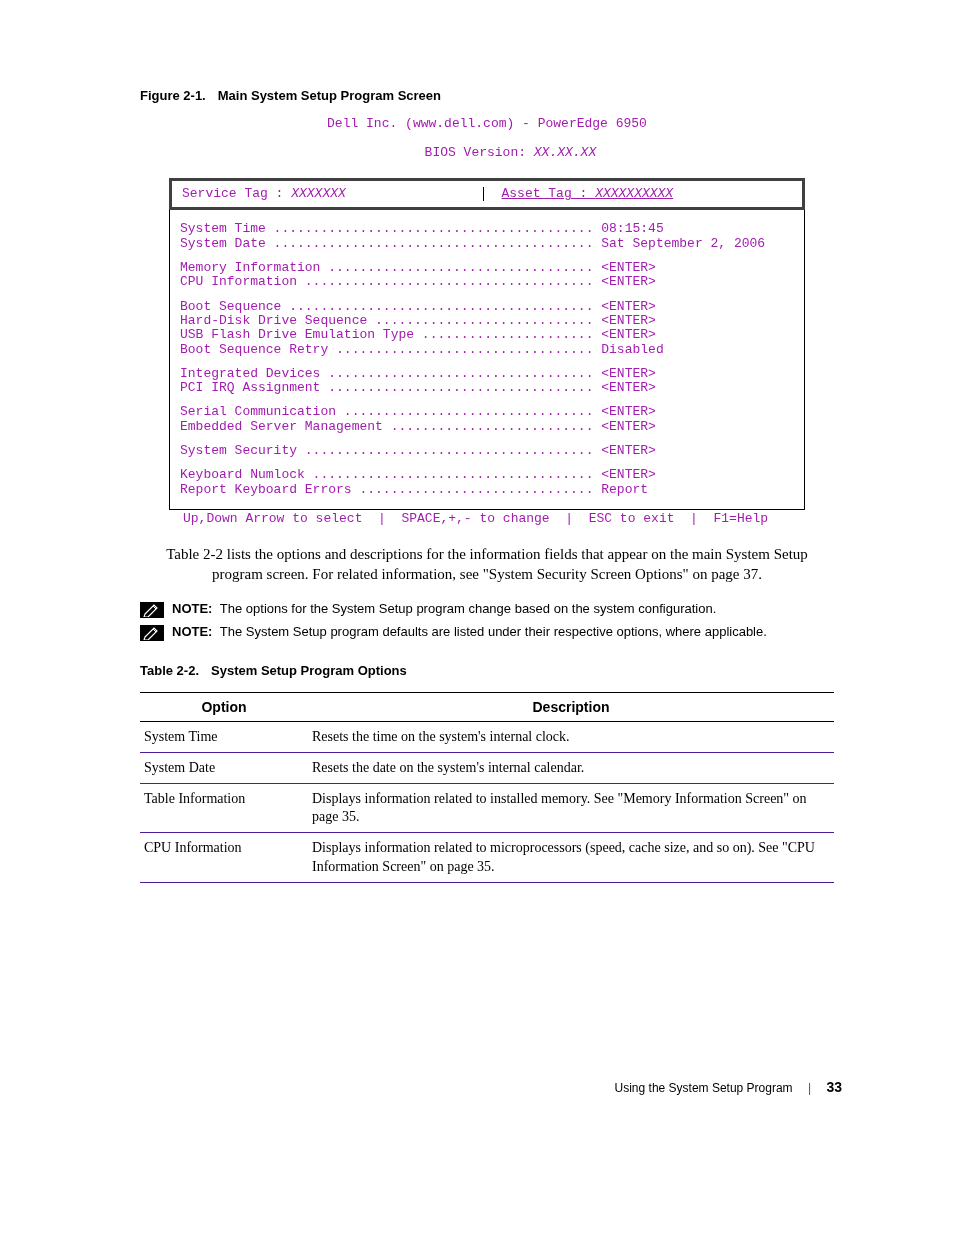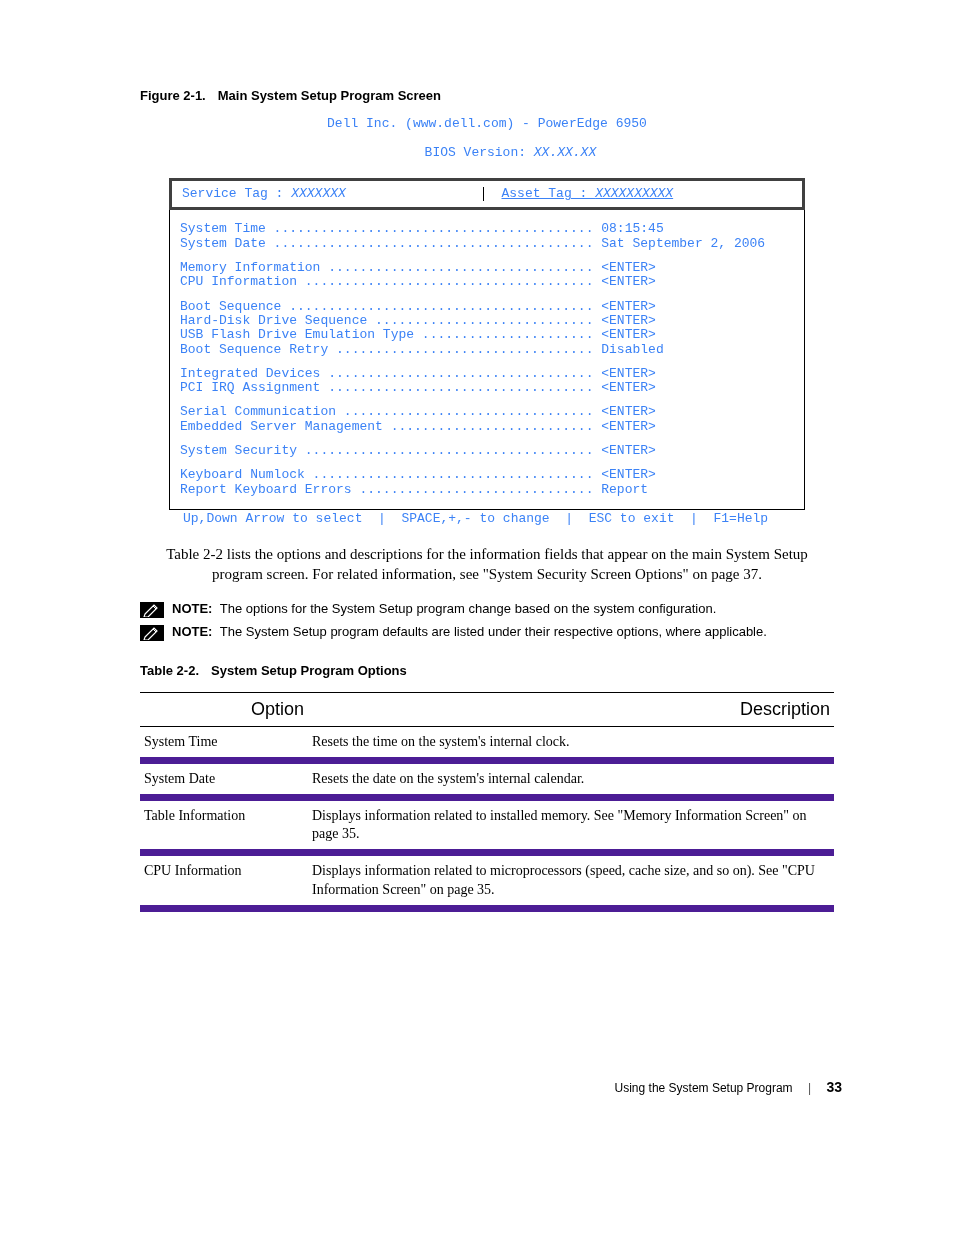--- a/index.html
+++ b/index.html
@@ -23,21 +23,21 @@
     font-weight: 700;
     margin: 0 0 14px 0;
   }
   .fig-caption .spacer, .tbl-caption .spacer { display:inline-block; width:12px; }
   
   .bios {
     margin: 0 auto 18px auto;
     width: 636px;
     font-family: "Courier New", Courier, monospace;
     font-size: 13px;
-    color: #3b82f6;
+    color: #a21caf;
     line-height: 1.1;
   }
   .bios-title, .bios-subtitle {
     text-align: center;
     margin: 0;
     white-space: pre;
   }
   .bios-row-box {
     border: 3px solid #404040;
     padding: 6px 10px;
@@ -88,31 +88,31 @@
   .note-label { font-weight: 700; margin-right: 4px; }
   
   .opt-table {
     width: 100%;
     border-collapse: collapse;
     margin-top: 6px;
     font-size: 14px;
   }
   .opt-table th {
     font-family: Arial, Helvetica, sans-serif;
-    font-size: 18px;
-    font-weight: 400;
-    text-align: right;
+    font-size: 14px;
+    font-weight: 700;
+    text-align: center;
     border-top: 1px solid #000;
     border-bottom: 1px solid #000;
     padding: 6px 4px;
   }
   .opt-table td {
     vertical-align: top;
     padding: 6px 4px 6px 4px;
-    border-bottom: 7px solid #4c1d95;
+    border-bottom: 1px solid #4c1d95;
     font-family: Georgia, "Times New Roman", serif;
     line-height: 1.3;
   }
   .opt-col { width: 160px; }
   
   .page-footer {
     position: absolute;
     bottom: 140px;
     right: 112px;
     font-family: Arial, Helvetica, sans-serif;

